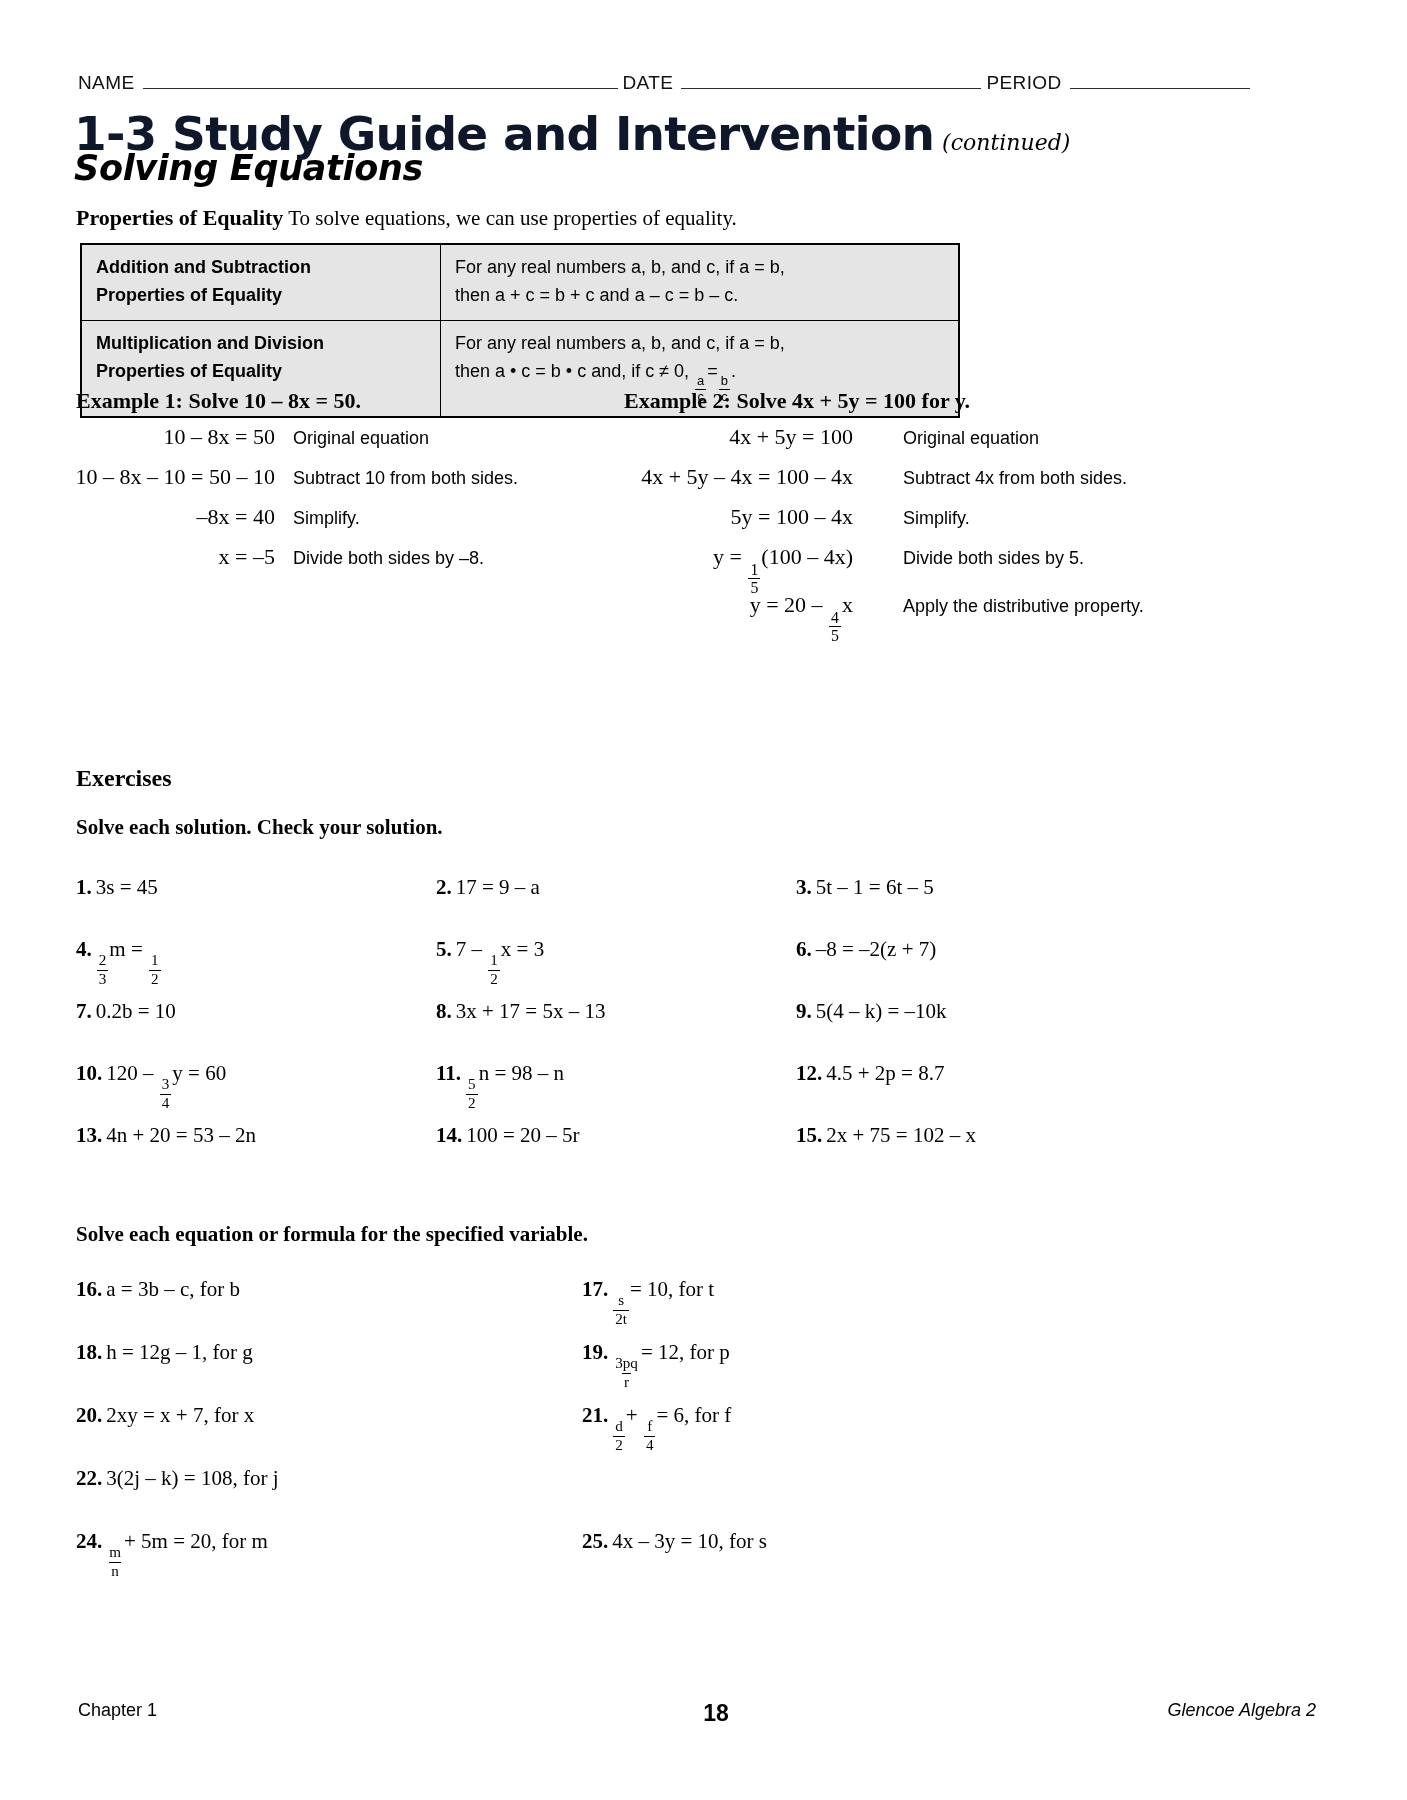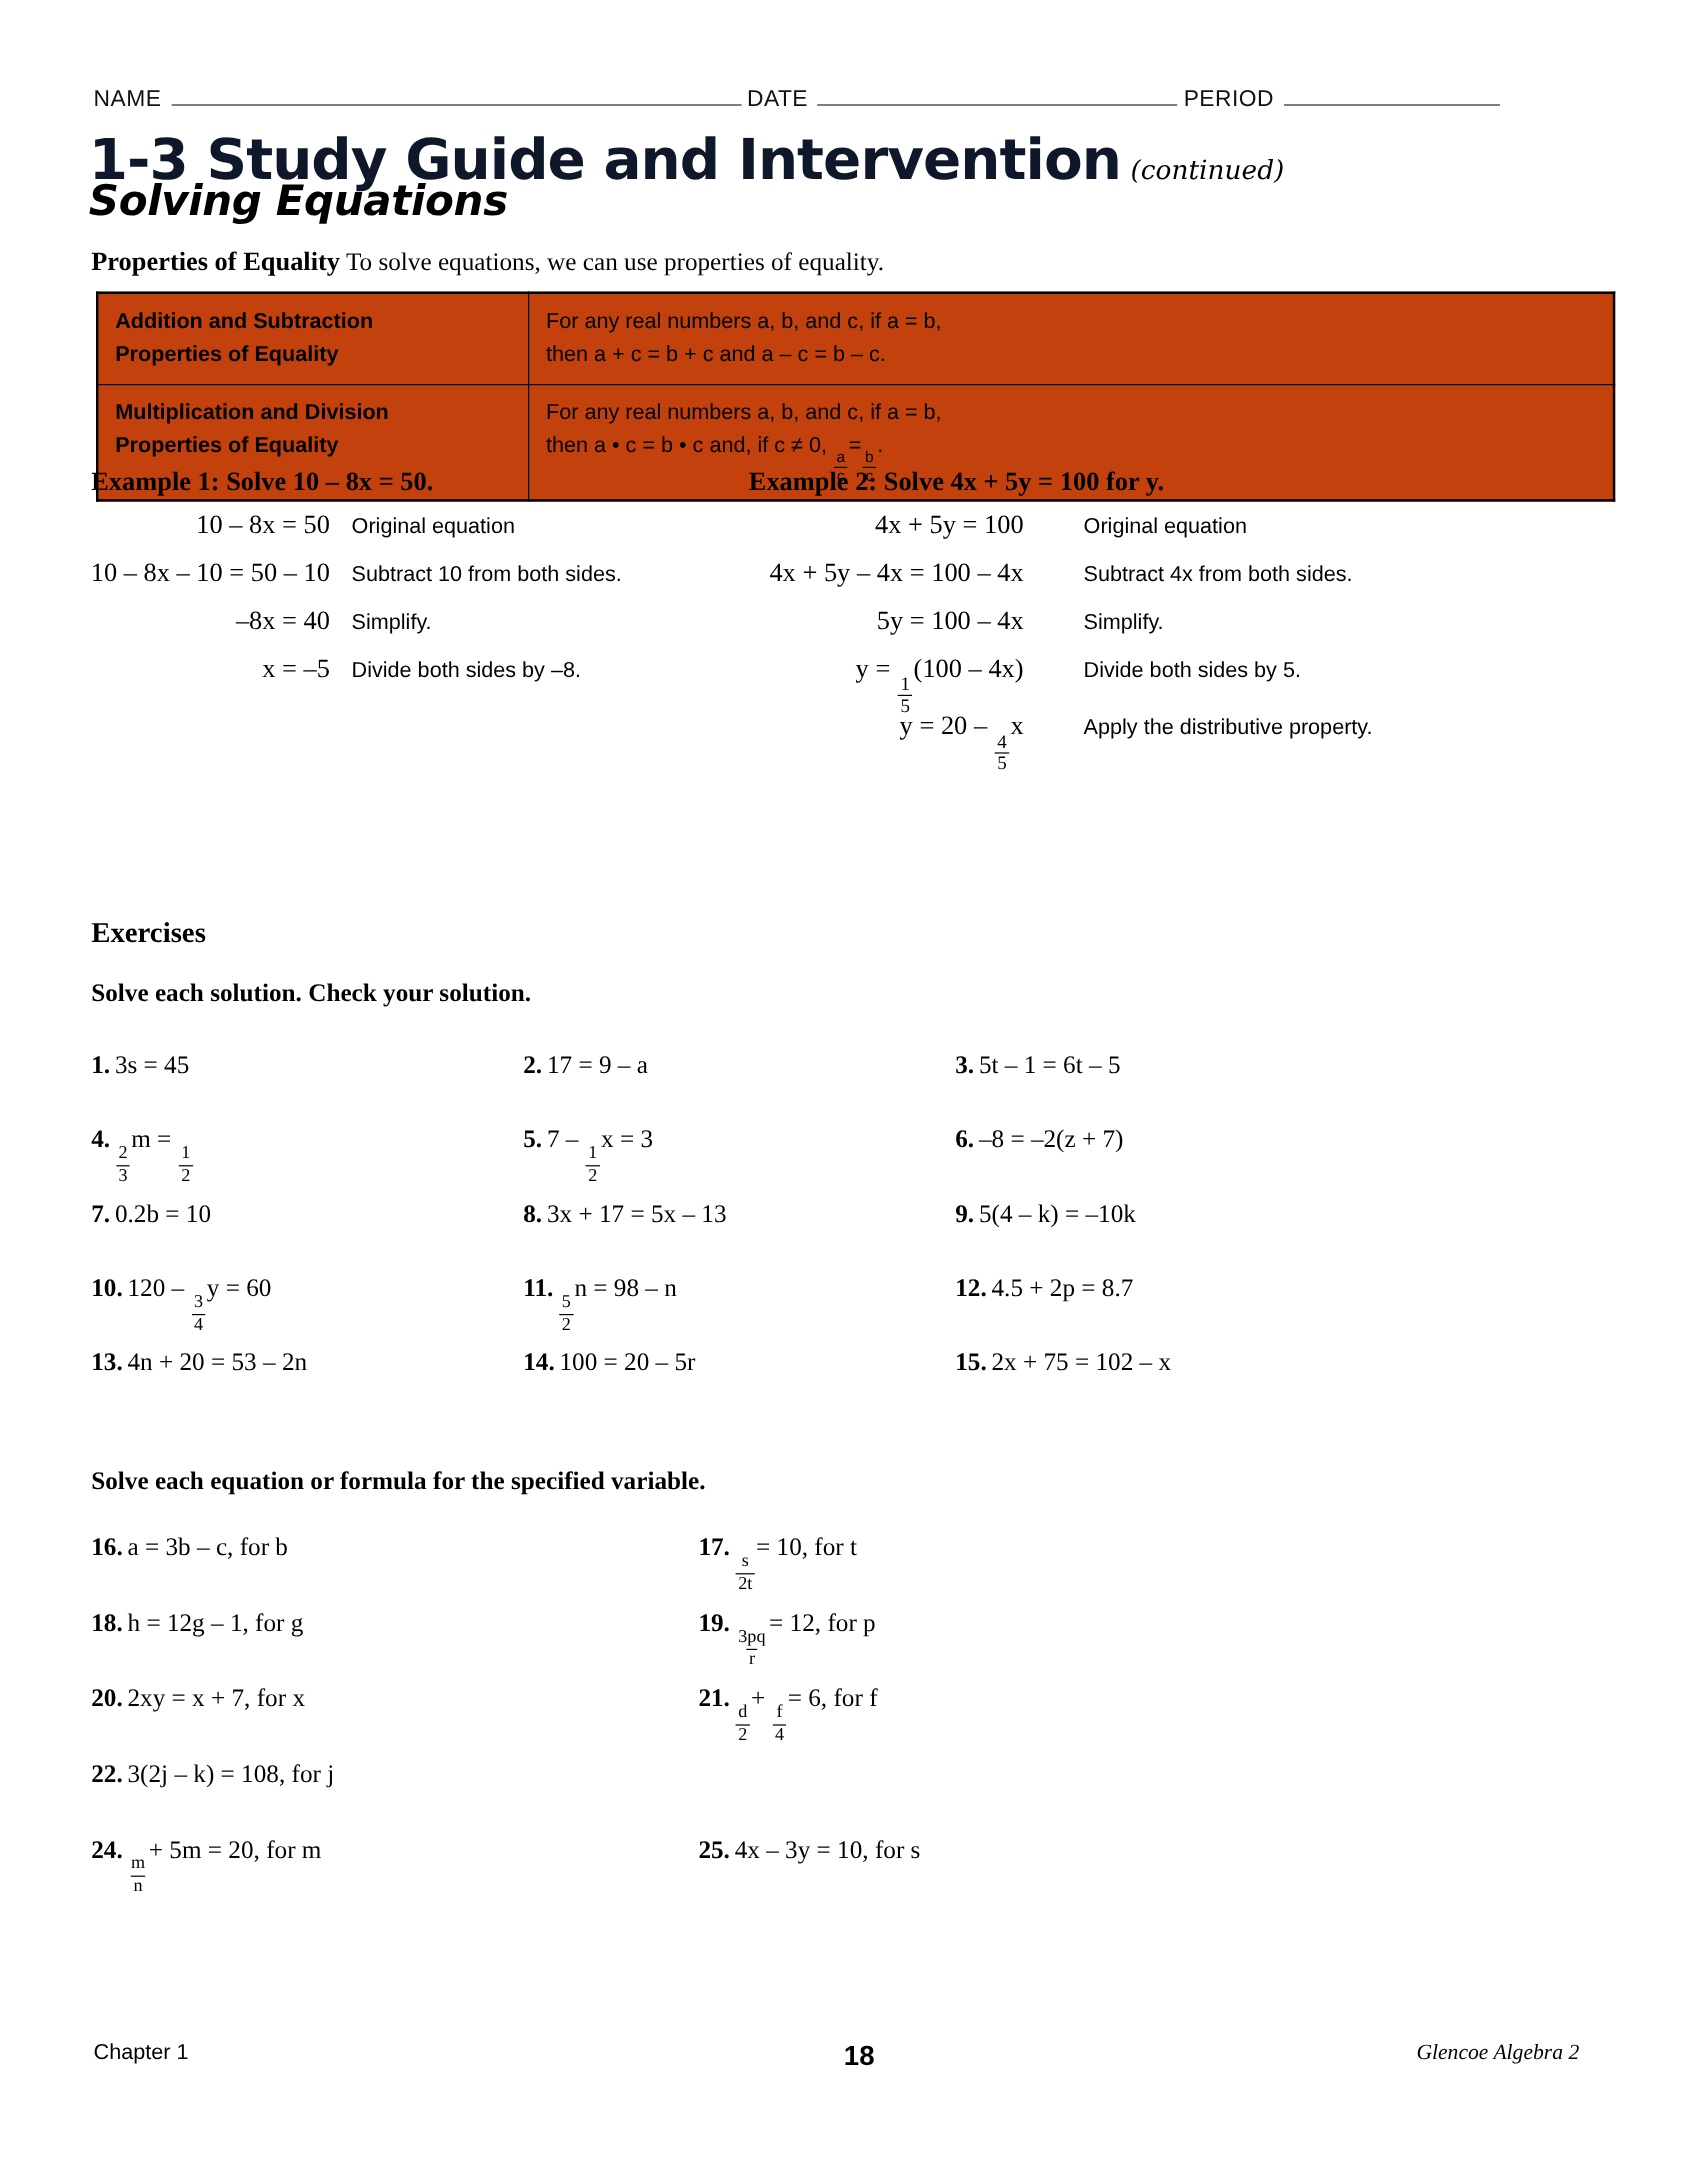--- a/index.html
+++ b/index.html
@@ -90,24 +90,24 @@
   .prop-lead b {
     font-weight: 700;
     font-size: 22px;
   }
 
   
   .prop-table {
     position: absolute;
     left: 80px;
     top: 243px;
-    width: 1266px;
+    width: 880px;
     border: 2.5px solid #000;
     border-collapse: collapse;
-    background: #c2410c;
+    background: #e5e5e5;
   }
   .prop-table td {
     border: 1.6px solid #000;
     vertical-align: top;
     padding: 10px 14px 12px 14px;
     font-family: "Liberation Sans", sans-serif;
     font-size: 18px;
     line-height: 1.42;
   }
   .prop-table td.col-name {
@@ -263,21 +263,21 @@
   .foot-center {
     font-family: "Liberation Sans", sans-serif;
     font-weight: 700;
     font-size: 23px;
     position: absolute;
     left: 0; right: 0;
     text-align: center;
     margin-left: 38px;
   }
   .foot-right {
-    font-family: Liberation Serif, serif;
+    font-family: Liberation Sans, sans-serif;
     font-style: italic;
     font-size: 18px;
   }
 </style>
 </head>
 <body>
 
 <div class="page">
 
   <div class="hdr-line">

